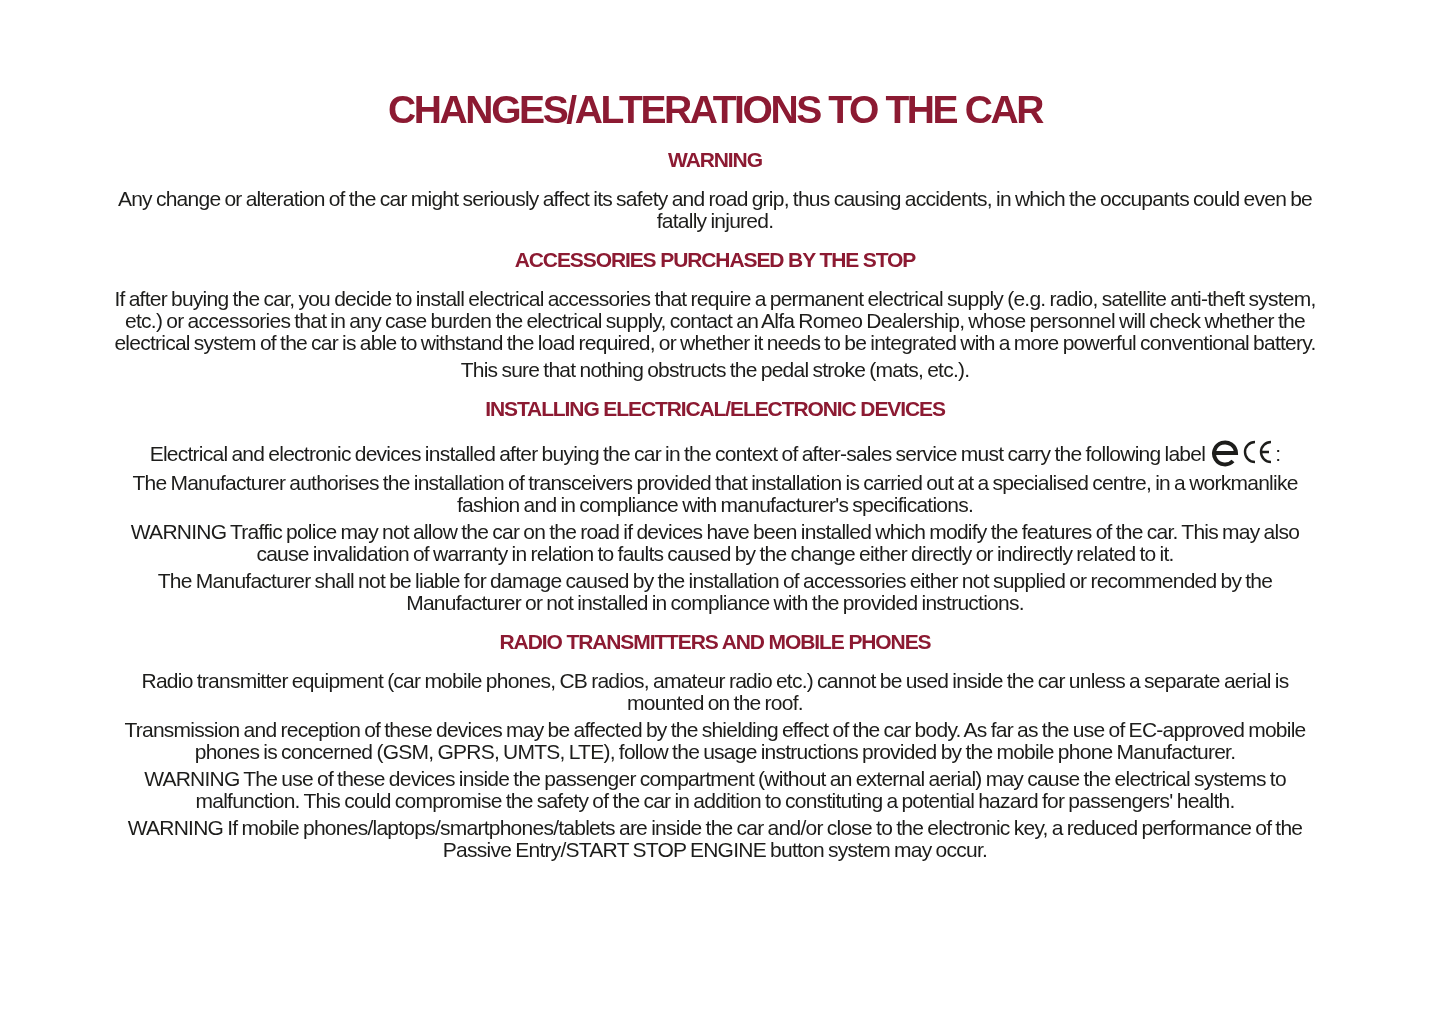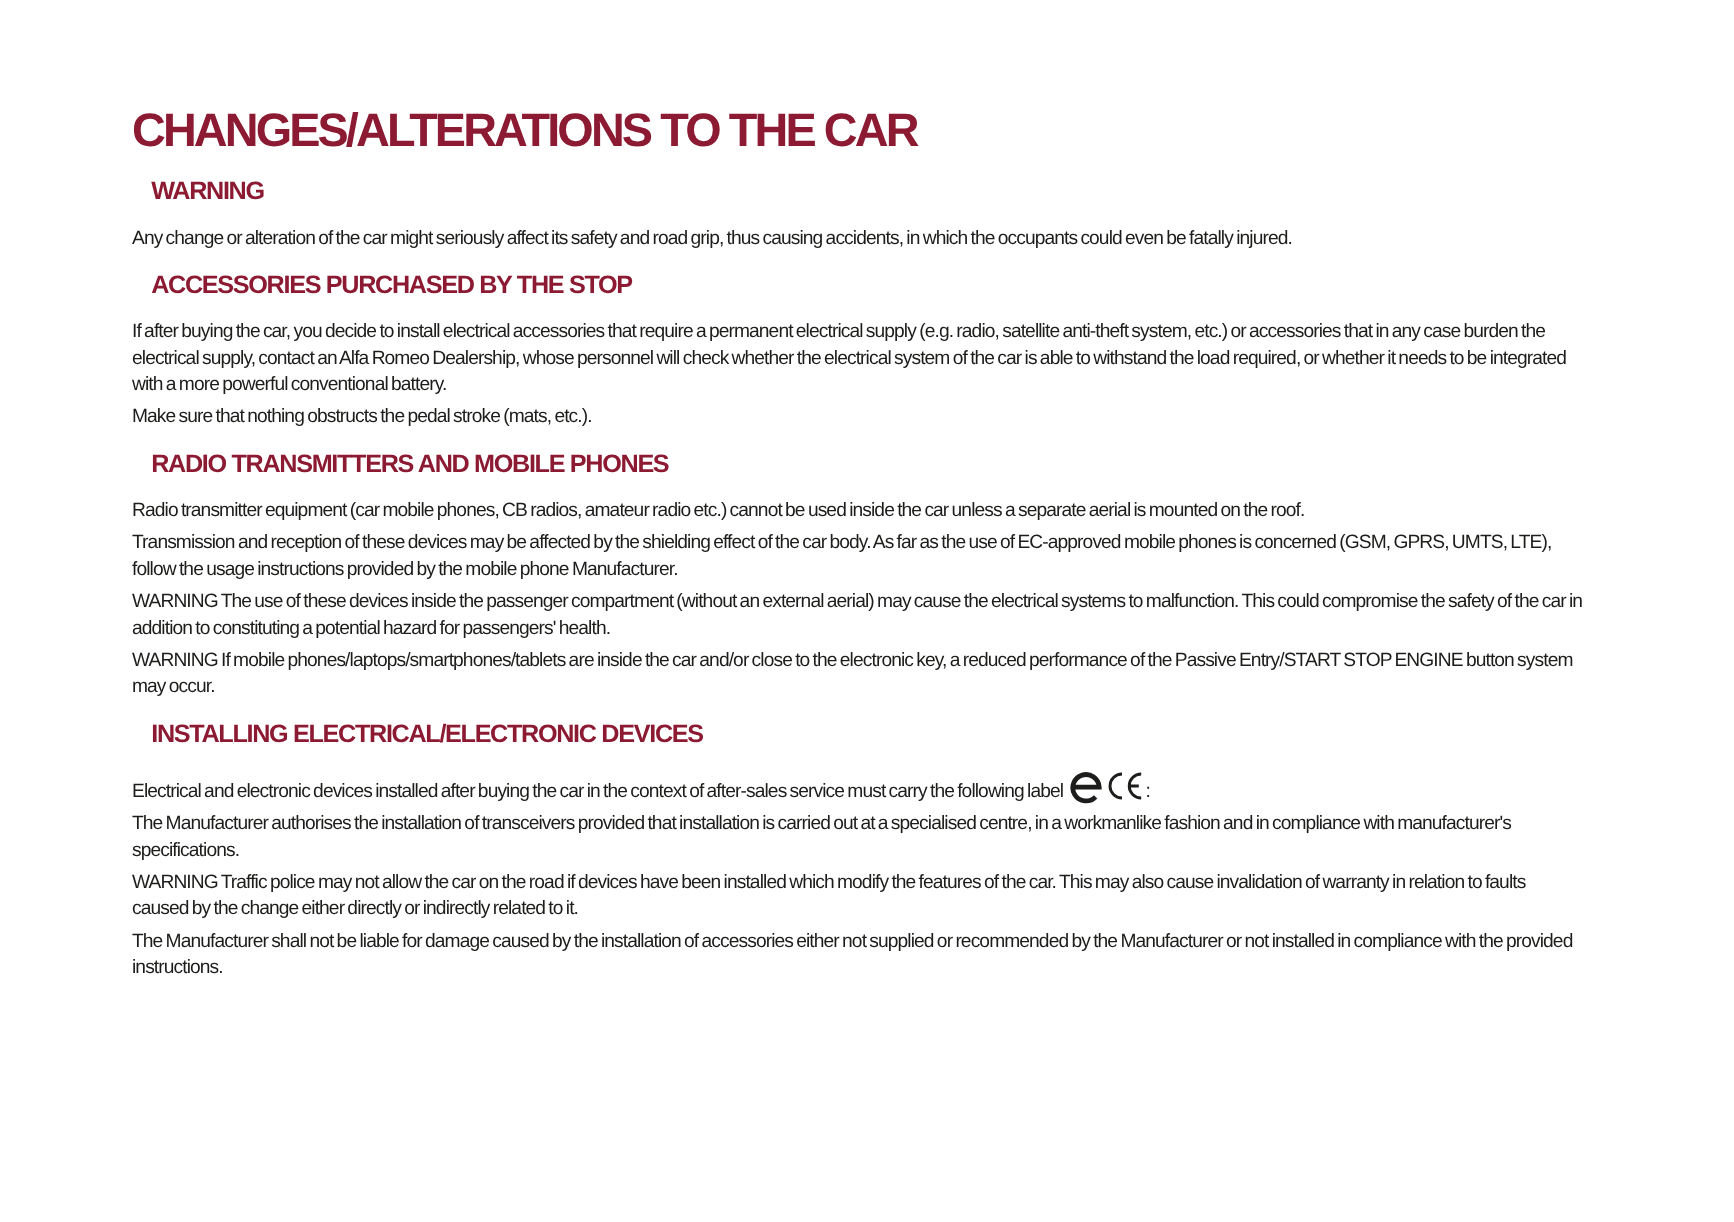--- a/index.html
+++ b/index.html
@@ -1,57 +1,57 @@
 <!DOCTYPE html>
 <html><head>
 <meta charset="utf-8">
 <style>
   html, body { margin: 0; padding: 0; background: #ffffff; }
   body { width: 1445px; height: 1018px; position: relative; overflow: hidden; font-family: "Liberation Sans", sans-serif; color: #1d1d1b; }
-  .page { position: absolute; left: 110px; top: 88px; width: 1210px; }
+  .page { position: absolute; left: 110px; top: 88px; width: 1210px; text-align: center; }
   .title { color: #8c1a32; font-weight: bold; font-size: 39px; letter-spacing: -2.4px; margin: 0 0 12px 0; line-height: 44px; white-space: nowrap; }
   .h2 { color: #8c1a32; font-weight: bold; font-size: 21px; letter-spacing: -1.1px; line-height: 24px; margin: 16px; white-space: nowrap; }
-  .p { font-size: 16px; letter-spacing: -0.75px; word-spacing: -1px; line-height: 22px; margin: 0 0 5px 0; }
+  .p { font-size: 21px; letter-spacing: -0.75px; word-spacing: -1px; line-height: 22px; margin: 0 0 5px 0; }
   .p.tight { margin-bottom: 1px; }
   .ce { display: inline-flex; align-items: center; vertical-align: -6px; margin-left: 2px; }
 </style>
 </head>
 <body>
 
 <div class="page">
   <h1 class="title">CHANGES/ALTERATIONS TO THE CAR</h1>
 
   <section>
     <h2 class="h2">WARNING</h2>
     <p class="p tight">Any change or alteration of the car might seriously affect its safety and road grip, thus causing accidents, in which the occupants could even be fatally injured.</p>
   </section>
 
   <section>
     <h2 class="h2">ACCESSORIES PURCHASED BY THE STOP</h2>
     <p class="p">If after buying the car, you decide to install electrical accessories that require a permanent electrical supply (e.g. radio, satellite anti-theft system, etc.) or accessories that in any case burden the electrical supply, contact an Alfa Romeo Dealership, whose personnel will check whether the electrical system of the car is able to withstand the load required, or whether it needs to be integrated with a more powerful conventional battery.</p>
-    <p class="p tight">Make sure that nothing obstructs the pedal stroke (mats, etc.).</p>
-  </section>
-
-  <section>
-    <h2 class="h2">RADIO TRANSMITTERS AND MOBILE PHONES</h2>
-    <p class="p">Radio transmitter equipment (car mobile phones, CB radios, amateur radio etc.) cannot be used inside the car unless a separate aerial is mounted on the roof.</p>
-    <p class="p">Transmission and reception of these devices may be affected by the shielding effect of the car body. As far as the use of EC-approved mobile phones is concerned (GSM, GPRS, UMTS, LTE), follow the usage instructions provided by the mobile phone Manufacturer.</p>
-    <p class="p">WARNING The use of these devices inside the passenger compartment (without an external aerial) may cause the electrical systems to malfunction. This could compromise the safety of the car in addition to constituting a potential hazard for passengers' health.</p>
-    <p class="p">WARNING If mobile phones/laptops/smartphones/tablets are inside the car and/or close to the electronic key, a reduced performance of the Passive Entry/START STOP ENGINE button system may occur.</p>
+    <p class="p tight">This sure that nothing obstructs the pedal stroke (mats, etc.).</p>
   </section>
 
   <section>
     <h2 class="h2">INSTALLING ELECTRICAL/ELECTRONIC DEVICES</h2>
     <p class="p" style="margin-top:4px;">
       <span>Electrical and electronic devices installed after buying the car in the context of after-sales service must carry the following label</span>
       <span class="ce">
         <svg width="64" height="30" viewBox="0 0 64 30">
           <path d="M4 16 H25 A11 11 0 1 0 22 24" fill="none" stroke="#1d1d1b" stroke-width="4"></path>
           <path d="M44 5 A10 10 0 0 0 44 25" fill="none" stroke="#1d1d1b" stroke-width="2.4"></path>
           <path d="M60 5 A10 10 0 0 0 60 25 M50 15 H58" fill="none" stroke="#1d1d1b" stroke-width="2.4"></path>
         </svg>
       </span><span>:</span>
     </p>
     <p class="p">The Manufacturer authorises the installation of transceivers provided that installation is carried out at a specialised centre, in a workmanlike fashion and in compliance with manufacturer's specifications.</p>
     <p class="p">WARNING Traffic police may not allow the car on the road if devices have been installed which modify the features of the car. This may also cause invalidation of warranty in relation to faults caused by the change either directly or indirectly related to it.</p>
     <p class="p tight">The Manufacturer shall not be liable for damage caused by the installation of accessories either not supplied or recommended by the Manufacturer or not installed in compliance with the provided instructions.</p>
   </section>
+
+  <section>
+    <h2 class="h2">RADIO TRANSMITTERS AND MOBILE PHONES</h2>
+    <p class="p">Radio transmitter equipment (car mobile phones, CB radios, amateur radio etc.) cannot be used inside the car unless a separate aerial is mounted on the roof.</p>
+    <p class="p">Transmission and reception of these devices may be affected by the shielding effect of the car body. As far as the use of EC-approved mobile phones is concerned (GSM, GPRS, UMTS, LTE), follow the usage instructions provided by the mobile phone Manufacturer.</p>
+    <p class="p">WARNING The use of these devices inside the passenger compartment (without an external aerial) may cause the electrical systems to malfunction. This could compromise the safety of the car in addition to constituting a potential hazard for passengers' health.</p>
+    <p class="p">WARNING If mobile phones/laptops/smartphones/tablets are inside the car and/or close to the electronic key, a reduced performance of the Passive Entry/START STOP ENGINE button system may occur.</p>
+  </section>
 </div>
 
 </body></html>

